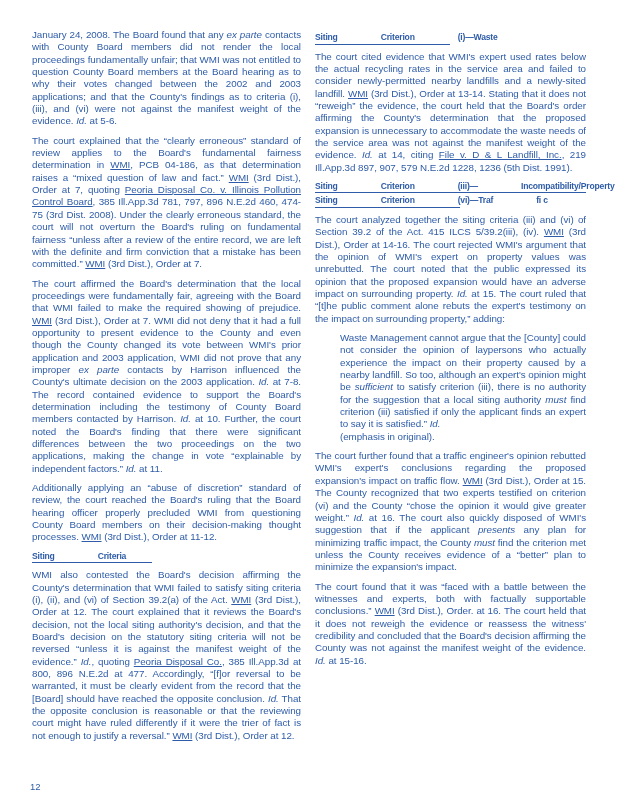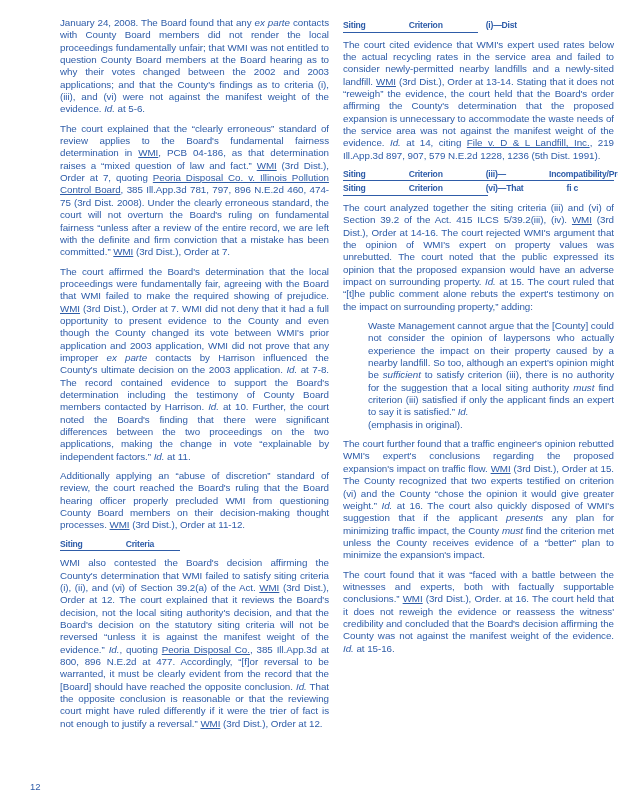--- a/index.html
+++ b/index.html
@@ -4,21 +4,21 @@
 <style>
   html,body{margin:0;padding:0;background:#ffffff;}
   .page{
     position:relative;
     width:618px;height:800px;
     background:#ffffff;
     font-family:"Liberation Sans", sans-serif;
     color:#2e5ca8;
     overflow:hidden;
   }
-  .col{position:absolute;top:17px;margin-left:28px;}
+  .col{position:absolute;top:29px;}
   .col-left{left:32px;width:269px;}
   .col-right{left:315px;width:271px;}
   .para{
     font-size:9.8px;
     line-height:12.35px;
     text-align:justify;
     margin:0 0 7px 0;
     letter-spacing:-0.05px;
   }
   .quote{
@@ -66,37 +66,37 @@
           <span class="hword"></span>
         </div>
       </div>
       <div class="para"><span>WMI also contested the Board's decision affirming the County's determination that WMI failed to satisfy siting criteria (i), (ii), and (vi) of Section 39.2(a) of the Act. </span><span class="ul">WMI</span><span> (3rd Dist.), Order at 12. The court explained that it reviews the Board's decision, not the local siting authority's decision, and that the Board's decision on the statutory siting criteria will not be reversed “unless it is against the manifest weight of the evidence.” </span><span class="it">Id.</span><span>, quoting </span><span class="ul">Peoria Disposal Co.</span><span>, 385 Ill.App.3d at 800, 896 N.E.2d at 477. Accordingly, “[f]or reversal to be warranted, it must be clearly evident from the record that the [Board] should have reached the opposite conclusion. </span><span class="it">Id.</span><span> That the opposite conclusion is reasonable or that the reviewing court might have ruled differently if it were the trier of fact is not enough to justify a reversal.” </span><span class="ul">WMI</span><span> (3rd Dist.), Order at 12.</span></div>
     </div>
   <div class="col col-right">
       <div class="heading">
         <div class="hline" style="width: 135px;">
           <span class="hword">Siting</span>
           <span class="hword">Criterion</span>
-          <span class="hword">(i)—Dist</span>
+          <span class="hword">(i)—Waste</span>
           <span class="hword"></span>
         </div>
       </div>
       <div class="para"><span>The court cited evidence that WMI's expert used rates below the actual recycling rates in the service area and failed to consider newly-permitted nearby landfills and a newly-sited landfill. </span><span class="ul">WMI</span><span> (3rd Dist.), Order at 13-14. Stating that it does not “reweigh” the evidence, the court held that the Board's order affirming the County's determination that the proposed expansion is unnecessary to accommodate the waste needs of the service area was not against the manifest weight of the evidence. </span><span class="it">Id.</span><span> at 14, citing </span><span class="ul">File v. D &amp; L Landfill, Inc.</span><span>, 219 Ill.App.3d 897, 907, 579 N.E.2d 1228, 1236 (5th Dist. 1991).</span></div>
       <div class="heading">
         <div class="hline" style="width: 100%;">
           <span class="hword">Siting</span>
           <span class="hword">Criterion</span>
           <span class="hword">(iii)—</span>
           <span class="hword">Incompatibility/Property</span>
           <span class="hword">Values;</span>
         </div>
         <div class="hline" style="width: 145px;">
           <span class="hword">Siting</span>
           <span class="hword">Criterion</span>
-          <span class="hword">(vi)—That</span>
+          <span class="hword">(vi)—Traf</span>
           <span class="hword">fi c</span>
           <span class="hword"></span>
         </div>
       </div>
       <div class="para"><span>The court analyzed together the siting criteria (iii) and (vi) of Section 39.2 of the Act. 415 ILCS 5/39.2(iii), (iv). </span><span class="ul">WMI</span><span> (3rd Dist.), Order at 14-16. The court rejected WMI's argument that the opinion of WMI's expert on property values was unrebutted. The court noted that the public expressed its opinion that the proposed expansion would have an adverse impact on surrounding property. </span><span class="it">Id.</span><span> at 15. The court ruled that “[t]he public comment alone rebuts the expert's testimony on the impact on surrounding property,” adding:</span></div>
       <div class="quote"><span>Waste Management cannot argue that the [County] could not consider the opinion of laypersons who actually experience the impact on their property caused by a nearby landfill. So too, although an expert's opinion might be </span><span class="it">sufficient</span><span> to satisfy criterion (iii), there is no authority for the suggestion that a local siting authority </span><span class="it">must</span><span> find criterion (iii) satisfied if only the applicant finds an expert to say it is satisfied.” </span><span class="it">Id.</span><br><span>(emphasis in original).</span></div>
       <div class="para"><span>The court further found that a traffic engineer's opinion rebutted WMI's expert's conclusions regarding the proposed expansion's impact on traffic flow. </span><span class="ul">WMI</span><span> (3rd Dist.), Order at 15. The County recognized that two experts testified on criterion (vi) and the County “chose the opinion it would give greater weight.” </span><span class="it">Id.</span><span> at 16. The court also quickly disposed of WMI's suggestion that if the applicant </span><span class="it">presents</span><span> any plan for minimizing traffic impact, the County </span><span class="it">must</span><span> find the criterion met unless the County receives evidence of a “better” plan to minimize the expansion's impact.</span></div>
       <div class="para"><span>The court found that it was “faced with a battle between the witnesses and experts, both with factually supportable conclusions.” </span><span class="ul">WMI</span><span> (3rd Dist.), Order. at 16. The court held that it does not reweigh the evidence or reassess the witness' credibility and concluded that the Board's decision affirming the County was not against the manifest weight of the evidence. </span><span class="it">Id.</span><span> at 15-16.</span></div>
     </div>
   <div class="pagenum">12</div>

